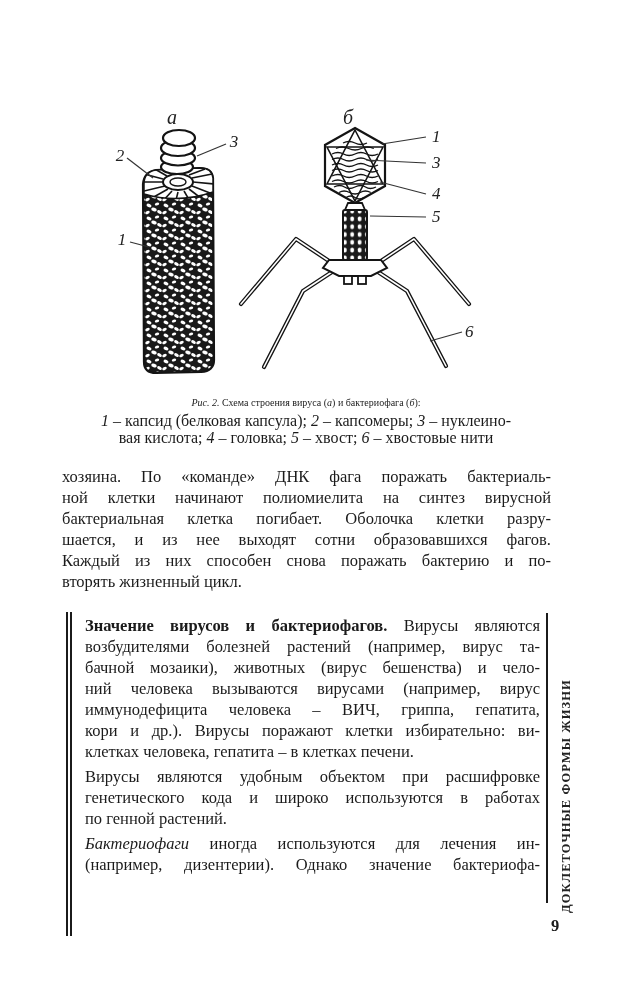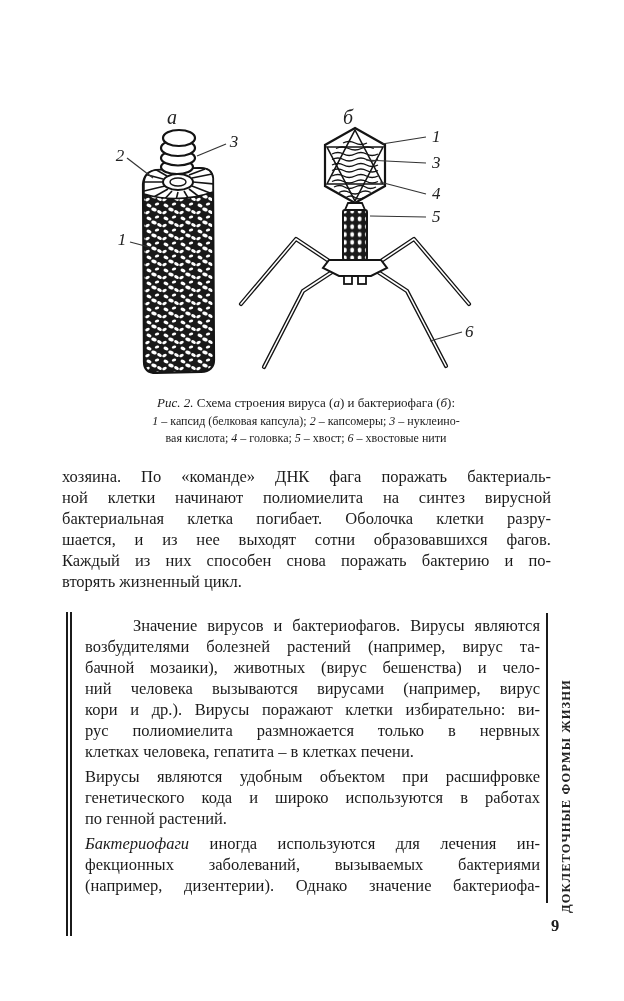--- a/index.html
+++ b/index.html
@@ -8,22 +8,22 @@
     background:#ffffff; overflow:hidden;
     font-family:"Liberation Serif","DejaVu Serif",serif;
     color:#1b1b1b;
   }
   .figure { position:absolute; left:60px; top:98px; }
   .flabel { font-style:italic; font-size:17px; fill:#222; font-family:"Liberation Serif","DejaVu Serif",serif; }
   .flab-big { font-size:20px; }
   .leader { stroke:#333; stroke-width:1.2; fill:none; }
 
   .caption { position:absolute; left:62px; top:394px; width:488px; }
-  .cap-line { text-align:center; font-size:12px; line-height:16.5px; }
-  .cap-line1 { font-size:13px; line-height:18px; margin-bottom:1px; }
+  .cap-line { text-align:center; font-size:16px; line-height:16.5px; }
+  .cap-line1 { font-size:10px; line-height:18px; margin-bottom:1px; }
 
   .body-para { position:absolute; left:62px; top:466px; width:489px;
     font-size:16.5px; line-height:21px; }
   .jlines > div, .tline { text-align:justify; text-align-last:justify; }
   .jlines.last-left > div:last-child { text-align:justify; text-align-last:left; }
 
   .rule-left { position:absolute; left:66px; top:612px; height:324px; width:6px;
     border-left:2px solid #1b1b1b; border-right:2px solid #1b1b1b; box-sizing:border-box; }
   .rule-right { position:absolute; left:546px; top:613px; height:290px; width:2px; background:#1b1b1b; }
 
@@ -174,39 +174,38 @@
       <div>шается, и из нее выходят сотни образовавшихся фагов.</div>
       <div>Каждый из них способен снова поражать бактерию и по-</div>
       <div>вторять жизненный цикл.</div>
     </div>
 
   <div class="rule-left"></div>
   <div class="rule-right"></div>
 
   <div class="section-text">
     <div class="spara">
-      <div class="tline"><span style="font-weight: normal; margin-left: 48px;">Значение вирусов и бактериофагов.</span><span> </span><span style="">Вирусы</span><span> являются</span></div>
+      <div class="tline"><span style="font-weight: bold;">Значение вирусов и бактериофагов.</span><span> </span><span style="">Вирусы</span><span> являются</span></div>
       <div class="jlines last-left">
           <div>возбудителями болезней растений (например, вирус та-</div>
           <div>бачной мозаики), животных (вирус бешенства) и чело-</div>
           <div>ний человека вызываются вирусами (например, вирус</div>
+          <div>иммунодефицита человека – ВИЧ, гриппа, гепатита,</div>
           <div>кори и др.). Вирусы поражают клетки избирательно: ви-</div>
-          <div>рус полиомиелита размножается только в нервных</div>
           <div>клетках человека, гепатита – в клетках печени.</div>
         </div>
     </div>
     <div class="spara jlines last-left">
         <div>Вирусы являются удобным объектом при расшифровке</div>
         <div>генетического кода и широко используются в работах</div>
         <div>по генной растений.</div>
       </div>
     <div class="spara">
       <div class="tline"><span style="font-style: italic;">Бактериофаги</span><span> иногда используются для лечения ин-</span></div>
       <div class="jlines">
-          <div>фекционных заболеваний, вызываемых бактериями</div>
           <div>(например, дизентерии). Однако значение бактериофа-</div>
         </div>
     </div>
   </div>
 
   <div class="sidebar-title">ДОКЛЕТОЧНЫЕ ФОРМЫ ЖИЗНИ</div>
 
   <div class="page-number">9</div>
 </div>
 

